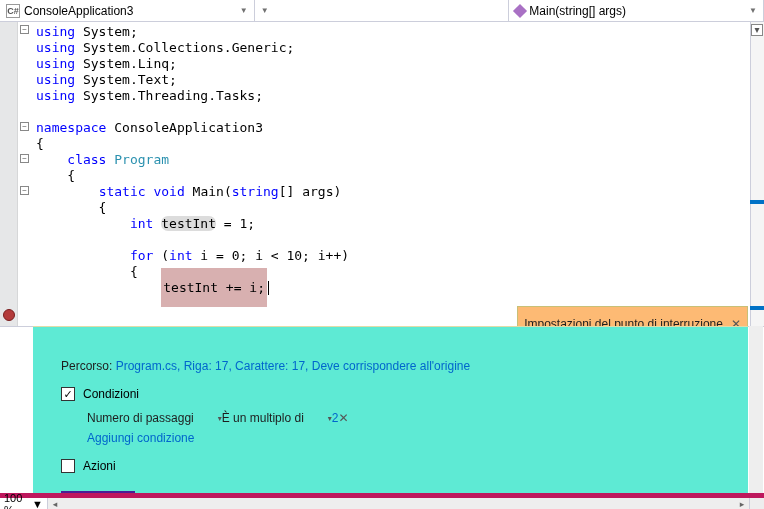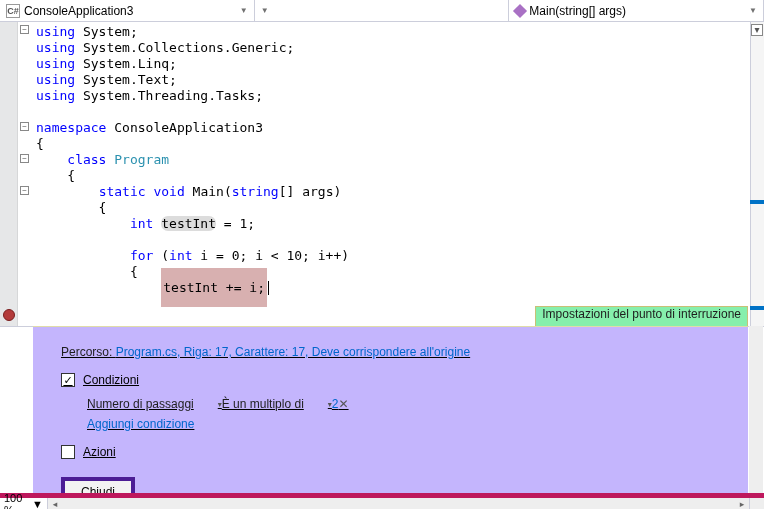--- a/index.html
+++ b/index.html
@@ -18,23 +18,23 @@
 .fold { position: absolute; left: 2px; width: 9px; height: 9px; border: 1px solid #888; font-size: 8px; line-height: 7px; text-align: center; color: #555; }
 .fold1 { top: 3px; } .fold2 { top: 100px; } .fold3 { top: 132px; } .fold4 { top: 164px; }
 .code { flex: 1; font-family: Consolas, monospace; font-size: 13px; line-height: 16px; padding: 2px 4px; white-space: pre; color: #000; position: relative; overflow: hidden; }
 .kw { color: #0000ff; } .cls { color: #2b91af; }
 .hl-ref { background: #dcdcdc; border-radius: 7px; }
 .hl-bp { background: #d8b0b0; color: #000; padding: 12px 2px; }
 .caret { display: inline-block; width: 1px; height: 14px; background: #000; vertical-align: text-bottom; margin-left: 1px; }
 .overview { width: 14px; border-left: 1px solid #cccedb; background: #f5f5f5; position: relative; }
 .split-glyph { position: absolute; top: 2px; right: 1px; width: 12px; height: 12px; border: 1px solid #888; background: #fff; font-size: 10px; text-align: center; line-height: 10px; color: #555; }
 .blue-tick { position: absolute; right: 0; width: 14px; height: 4px; background: #0072c6; }
-.popup-title { position: absolute; right: 16px; top: 306px; height: 36px; background: #86efac; border: 1px solid #c8c076; display: flex; align-items: center; padding: 0 6px; gap: 8px; font-size: 12px; color: #1e1e1e; flex-direction: column; }
+.popup-title { position: absolute; right: 16px; top: 306px; height: 36px; background: #fdba74; border: 1px solid #c8c076; display: flex; align-items: center; padding: 0 6px; gap: 8px; font-size: 12px; color: #1e1e1e; }
 .popup-title .xbtn { cursor: pointer; font-size: 12px; color: #555; }
-.panel { position: absolute; left: 33px; right: 16px; top: 326px; bottom: 14px; background: #c4b5fd; border-top: 1px solid #e0dca8; padding: 18px 28px; text-decoration: underline; }
+.panel { position: absolute; left: 33px; right: 16px; top: 326px; bottom: 14px; background: #5eead4; border-top: 1px solid #e0dca8; padding: 32px 28px; }
 .location { color: #1e1e1e; margin-bottom: 14px; }
 .location .lnk { color: #0066cc; }
 .row { display: flex; align-items: center; gap: 8px; margin-bottom: 10px; }
 .chk { width: 14px; height: 14px; border: 1px solid #333; display: inline-flex; align-items: center; justify-content: center; font-size: 11px; background: #fff; }
 .cond-body { margin-left: 26px; margin-bottom: 14px; }
 .cond-line { display: flex; align-items: center; gap: 0; margin-bottom: 6px; }
 .dd { display: inline-flex; align-items: center; gap: 24px; color: #1e1e1e; }
 .dd .dchev { font-size: 8px; color: #555; }
 .val { color: #0066cc; }
 .xrem { color: #555; cursor: pointer; font-size: 12px; }

